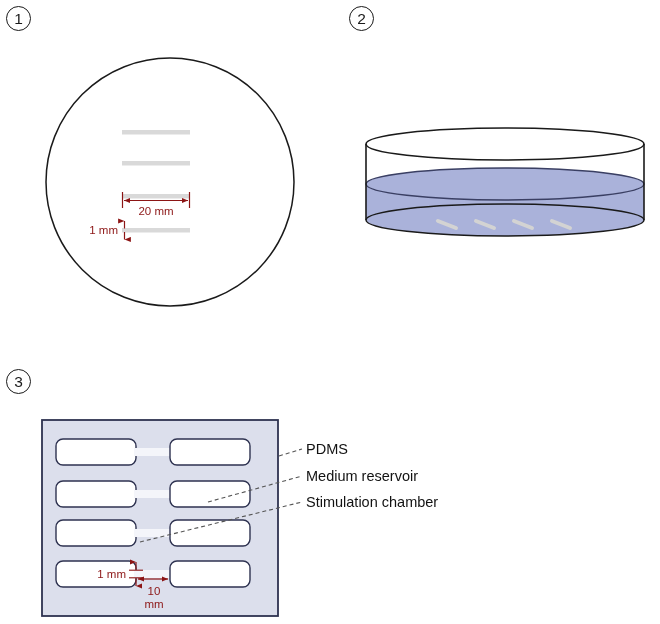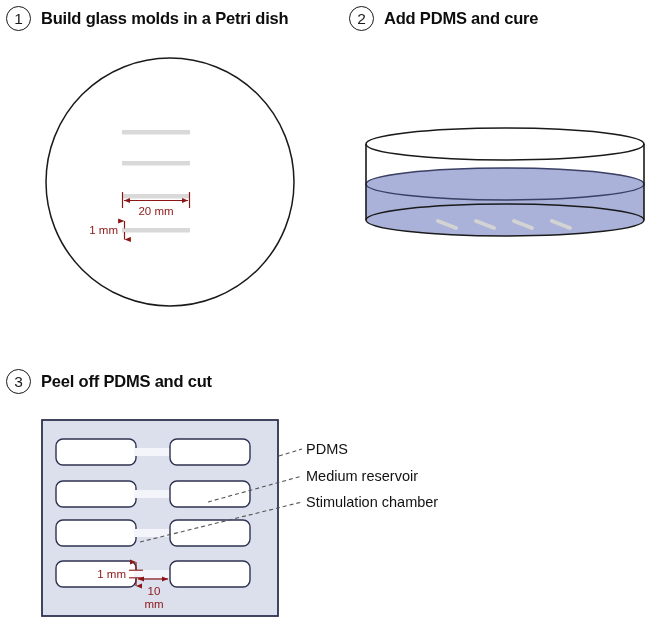--- a/index.html
+++ b/index.html
@@ -77,31 +77,28 @@
     fill: #121212;
   }
 </style>
 </head>
 <body>
 
 <div class="figure-root">
 
   <div class="step-head" id="head-1">
     <div class="step-num">1</div>
-    <div class="step-title">Build glass molds in a Petri dish</div>
   </div>
 
   <div class="step-head" id="head-2">
     <div class="step-num">2</div>
-    <div class="step-title">Add PDMS and cure</div>
   </div>
 
   <div class="step-head" id="head-3">
     <div class="step-num">3</div>
-    <div class="step-title">Peel off PDMS and cut</div>
   </div>
 
   <div class="panel" id="panel-petri">
     <svg width="300" height="300" viewBox="0 0 300 300">
       <defs>
         <marker id="ar-r" markerWidth="7" markerHeight="7" refX="6.4" refY="3" orient="auto" markerUnits="userSpaceOnUse">
           <path d="M0,0.4 L6.4,3 L0,5.6 Z" fill="#8c1515"></path>
         </marker>
         <marker id="ar-l" markerWidth="7" markerHeight="7" refX="0.6" refY="3" orient="auto" markerUnits="userSpaceOnUse">
           <path d="M7,0.4 L0.6,3 L7,5.6 Z" fill="#8c1515"></path>

